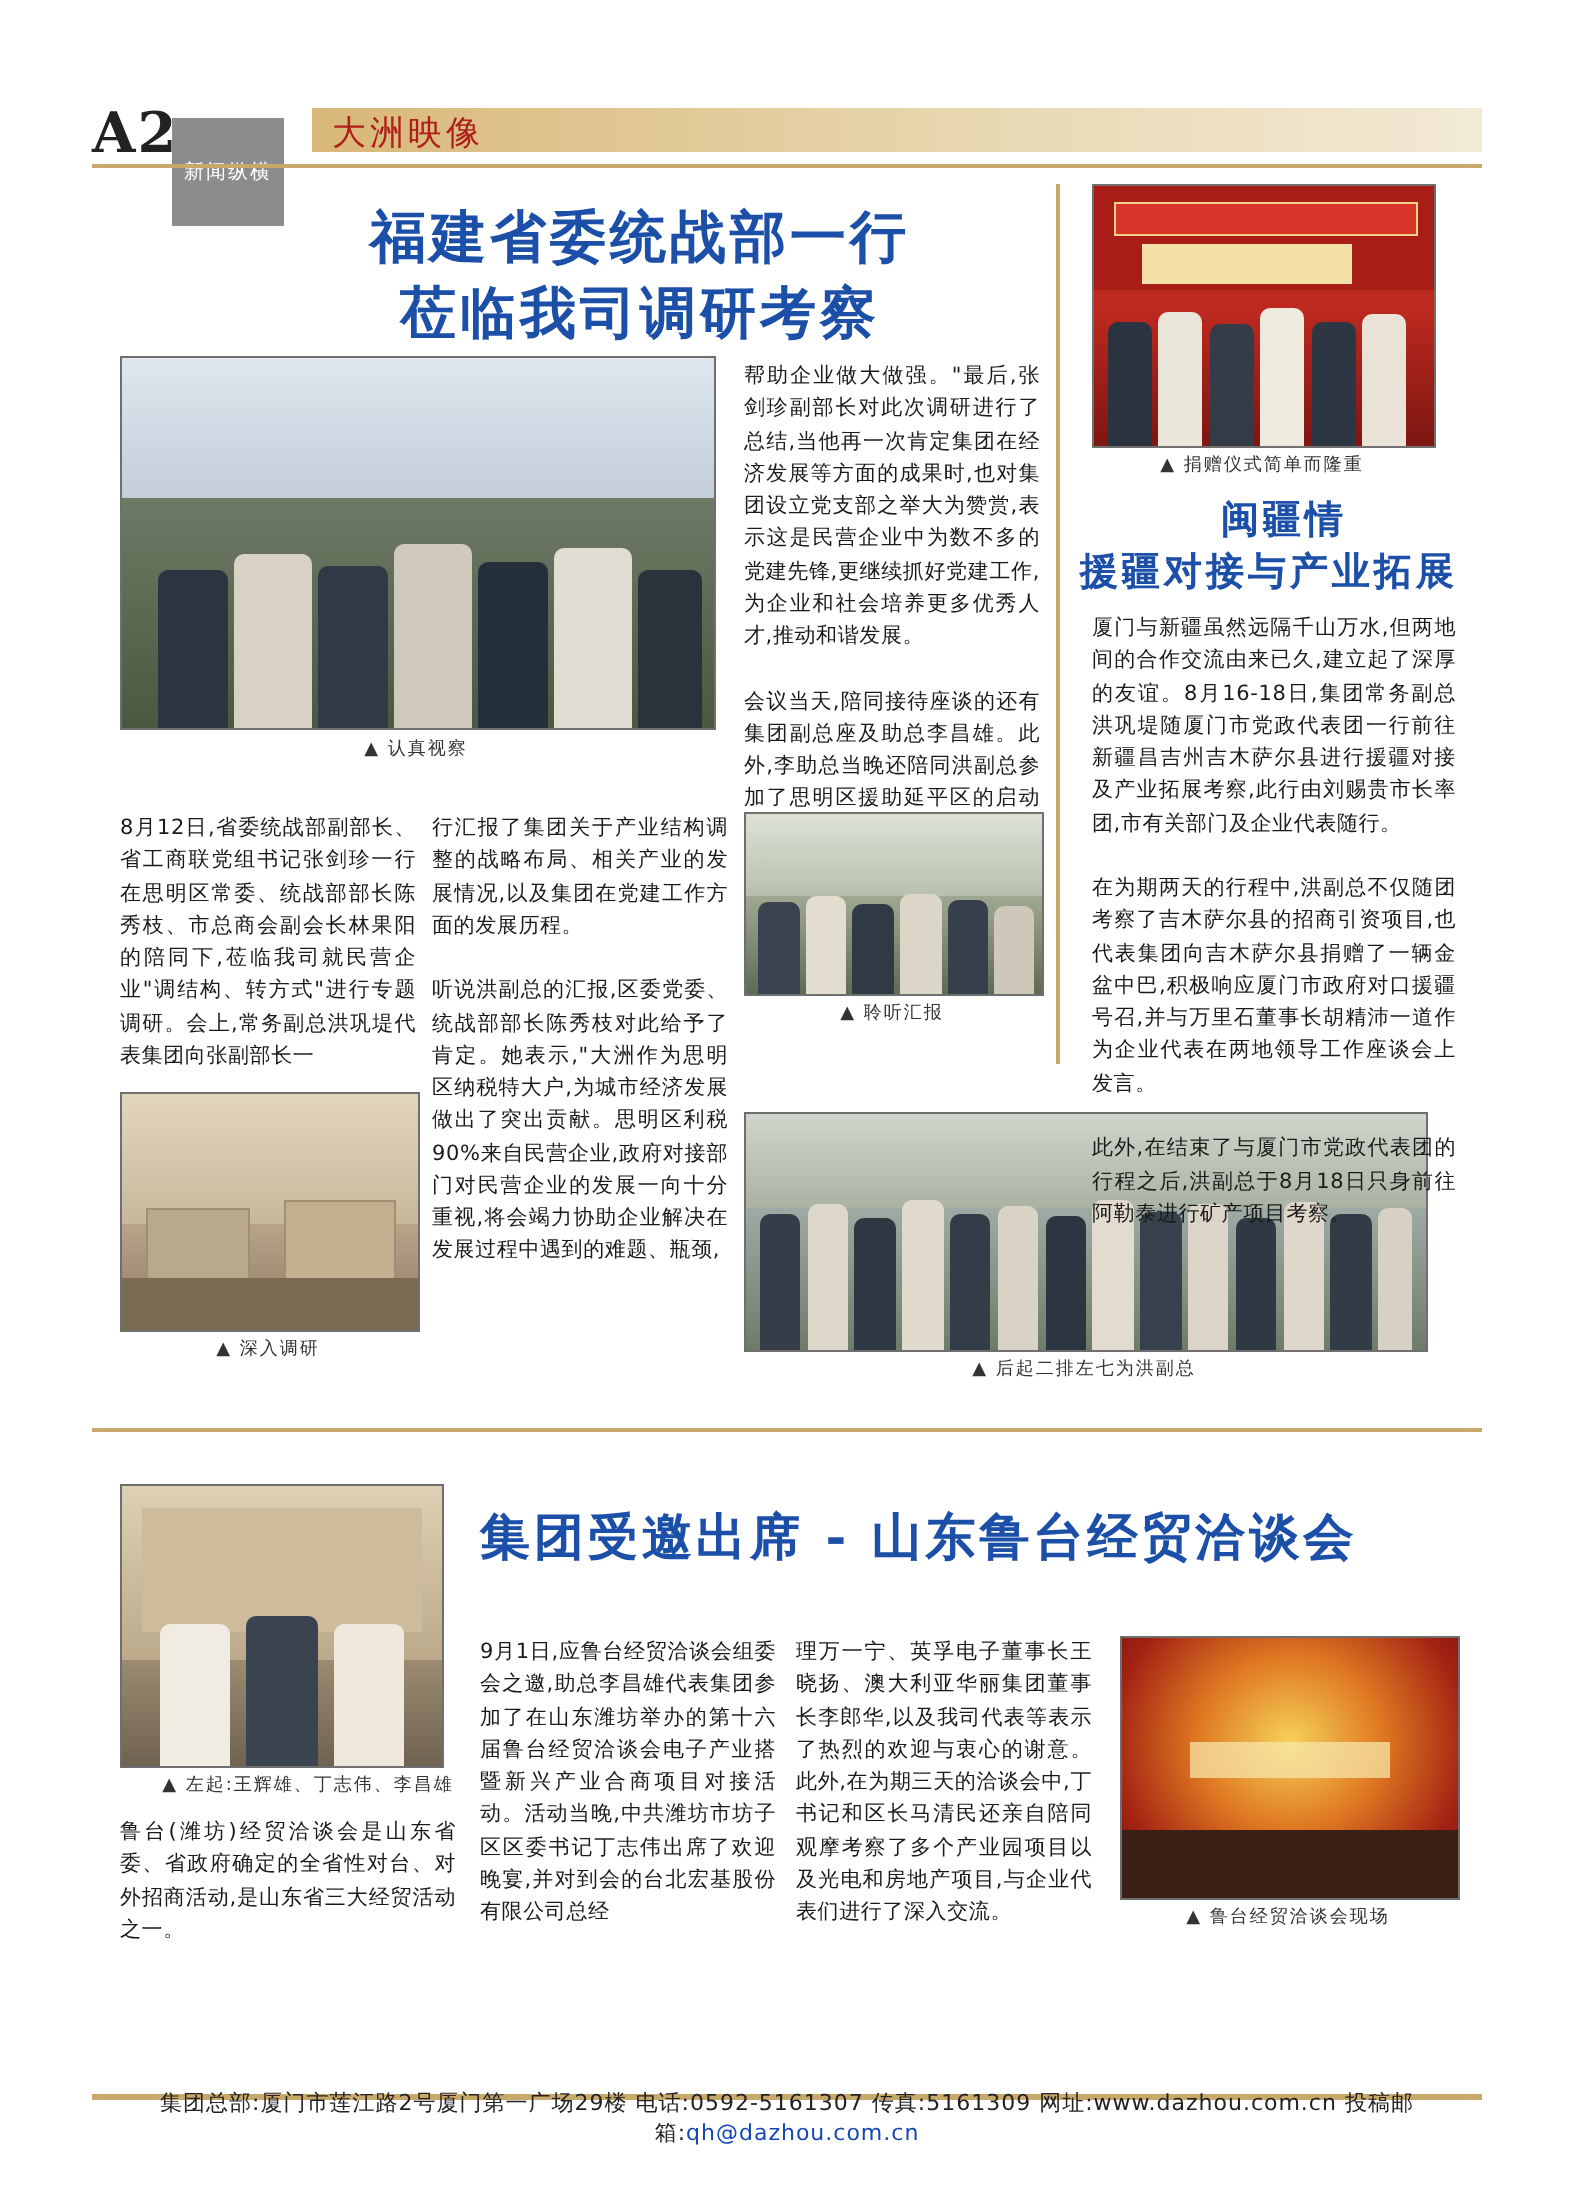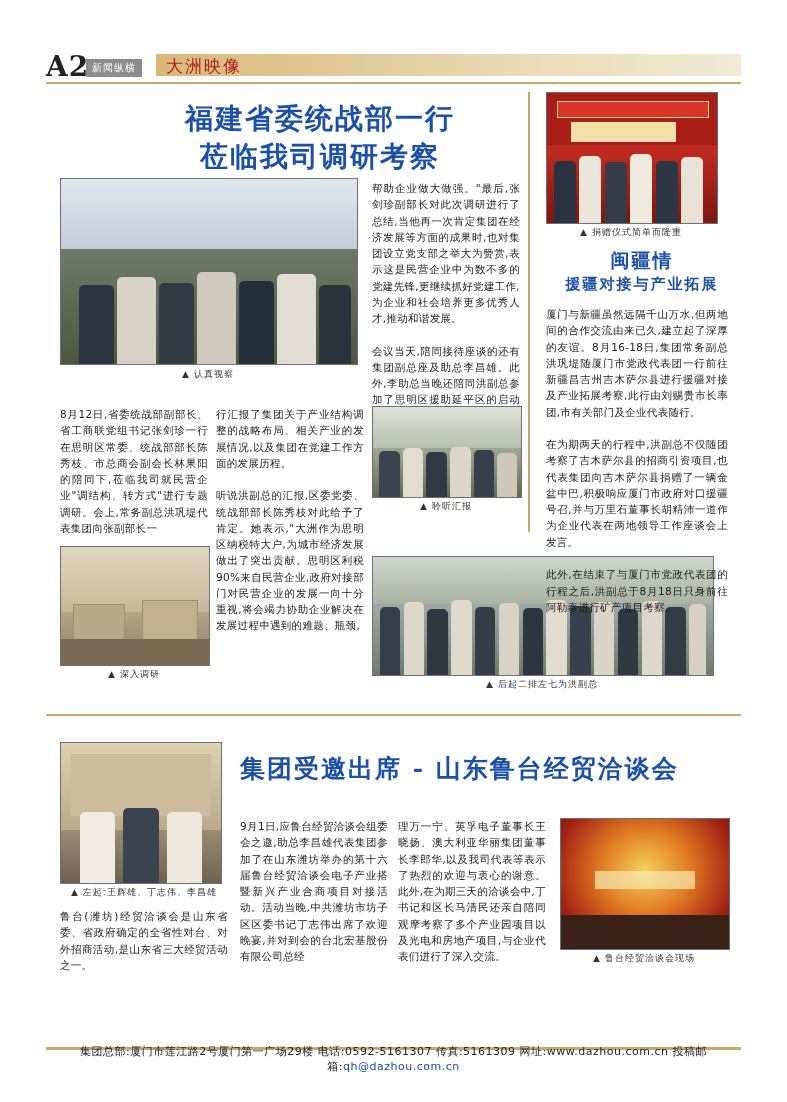--- a/index.html
+++ b/index.html
@@ -20,21 +20,21 @@
     position:absolute;left:46px;top:50px;width:695px;height:30px;
   }
   .mh-page{
     position:absolute;left:0;top:0;
     font-family:"DejaVu Serif","Liberation Serif",serif;
     font-size:28px;font-weight:bold;color:#222;letter-spacing:1px;
   }
   .mh-sub{
     position:absolute;left:40px;top:9px;
     background:#8c8c8c;color:#fff;font-size:10px;
-    padding:2px 6px;letter-spacing:1px;
+    padding:20px 6px;letter-spacing:1px;
   }
   .mh-band{
     position:absolute;left:110px;top:4px;right:0;height:22px;
     background:linear-gradient(to right,#d8b878,#e9d9b4 60%,#f3ead6);
   }
   .mh-band-title{
     position:absolute;left:120px;top:5px;
     font-size:17px;font-weight:normal;color:#b01d1d;
     font-family:"DejaVu Serif","Liberation Serif",serif;letter-spacing:2px;
   }
@@ -167,40 +167,40 @@
       <div class="fig" style="left:19%;width:13%;height:86%;background:#eae6da;"></div>
       <div class="fig" style="left:34%;width:13%;height:78%;background:#333c48;"></div>
       <div class="fig" style="left:49%;width:13%;height:88%;background:#efeade;"></div>
       <div class="fig" style="left:64%;width:13%;height:80%;background:#2d3743;"></div>
       <div class="fig" style="left:79%;width:13%;height:85%;background:#e8e3d6;"></div>
     </div>
   </div>
   <div class="caption" style="position:absolute;left:546px;top:226px;width:170px;">▲ 捐赠仪式简单而隆重</div>
 
   <div class="headline" style="position:absolute;left:546px;top:248px;width:192px;font-size:19px;text-align:center;">闽疆情</div>
-  <div class="headline" style="position:absolute;left:540px;top:274px;width:204px;font-size:15px;text-align:center;">援疆对接与产业拓展</div>
+  <div class="headline" style="position:absolute;left:540px;top:274px;width:204px;font-size:19px;text-align:left;">援疆对接与产业拓展</div>
 
   <div class="col-text" style="position:absolute;left:546px;top:306px;width:182px;white-space:pre-line;">厦门与新疆虽然远隔千山万水,但两地间的合作交流由来已久,建立起了深厚的友谊。8月16-18日,集团常务副总洪巩堤随厦门市党政代表团一行前往新疆昌吉州吉木萨尔县进行援疆对接及产业拓展考察,此行由刘赐贵市长率团,市有关部门及企业代表随行。
 
 在为期两天的行程中,洪副总不仅随团考察了吉木萨尔县的招商引资项目,也代表集团向吉木萨尔县捐赠了一辆金盆中巴,积极响应厦门市政府对口援疆号召,并与万里石董事长胡精沛一道作为企业代表在两地领导工作座谈会上发言。
 
 此外,在结束了与厦门市党政代表团的行程之后,洪副总于8月18日只身前往阿勒泰进行矿产项目考察。</div>
 
   <div class="midbar"></div>
 
   <div class="photo ph-office" style="left:60px;top:742px;width:160px;height:140px;">
     <div style="position:absolute;left:0;top:0;width:100%;height:62%;background:linear-gradient(to bottom,#ded0b2,#bba98a);"></div>
     <div style="position:absolute;left:6%;top:8%;width:88%;height:44%;background:#cdbb9b;border:1px solid #a89madd;"></div>
     <div class="figs" style="height:58%;">
       <div class="fig" style="left:12%;width:22%;height:88%;background:#f0ece2;"></div>
       <div class="fig" style="left:39%;width:22%;height:92%;background:#3a4450;"></div>
       <div class="fig" style="left:66%;width:22%;height:88%;background:#efe9dd;"></div>
     </div>
   </div>
-  <div class="caption" style="position:absolute;left:56px;top:886px;width:176px;">▲ 左起:王辉雄、丁志伟、李昌雄</div>
+  <div class="caption" style="position:absolute;left:66px;top:886px;width:176px;">▲ 左起:王辉雄、丁志伟、李昌雄</div>
 
   <div class="headline" style="position:absolute;left:240px;top:752px;width:500px;font-size:25px;text-align:left;">集团受邀出席 - 山东鲁台经贸洽谈会</div>
 
   <div class="col-text" style="position:absolute;left:60px;top:908px;width:168px;">鲁台(潍坊)经贸洽谈会是山东省委、省政府确定的全省性对台、对外招商活动,是山东省三大经贸活动之一。</div>
   <div class="col-text" style="position:absolute;left:240px;top:818px;width:148px;">9月1日,应鲁台经贸洽谈会组委会之邀,助总李昌雄代表集团参加了在山东潍坊举办的第十六届鲁台经贸洽谈会电子产业搭暨新兴产业合商项目对接活动。活动当晚,中共潍坊市坊子区区委书记丁志伟出席了欢迎晚宴,并对到会的台北宏基股份有限公司总经</div>
   <div class="col-text" style="position:absolute;left:398px;top:818px;width:148px;">理万一宁、英孚电子董事长王晓扬、澳大利亚华丽集团董事长李郎华,以及我司代表等表示了热烈的欢迎与衷心的谢意。此外,在为期三天的洽谈会中,丁书记和区长马清民还亲自陪同观摩考察了多个产业园项目以及光电和房地产项目,与企业代表们进行了深入交流。</div>
 
   <div class="photo ph-stage" style="left:560px;top:818px;width:168px;height:130px;">
     <div style="position:absolute;left:0;top:0;width:100%;height:100%;background:radial-gradient(ellipse at 50% 40%,#f5d25a 0%,#e07a22 38%,#a32213 75%,#6d120c 100%);"></div>
     <div style="position:absolute;left:0;bottom:0;width:100%;height:26%;background:#3a2016;"></div>

